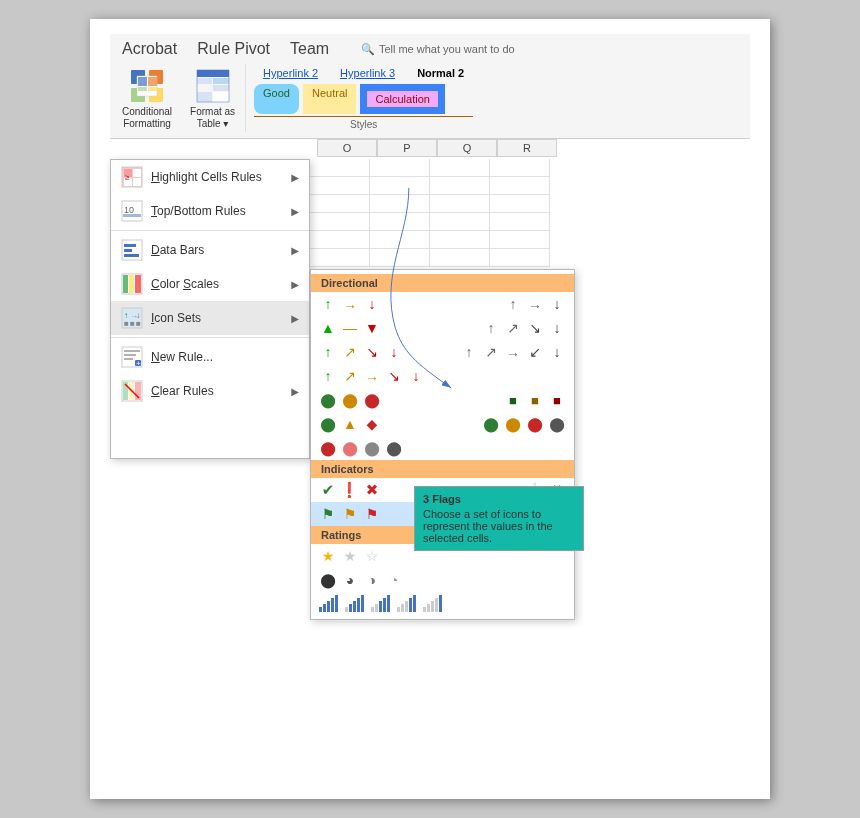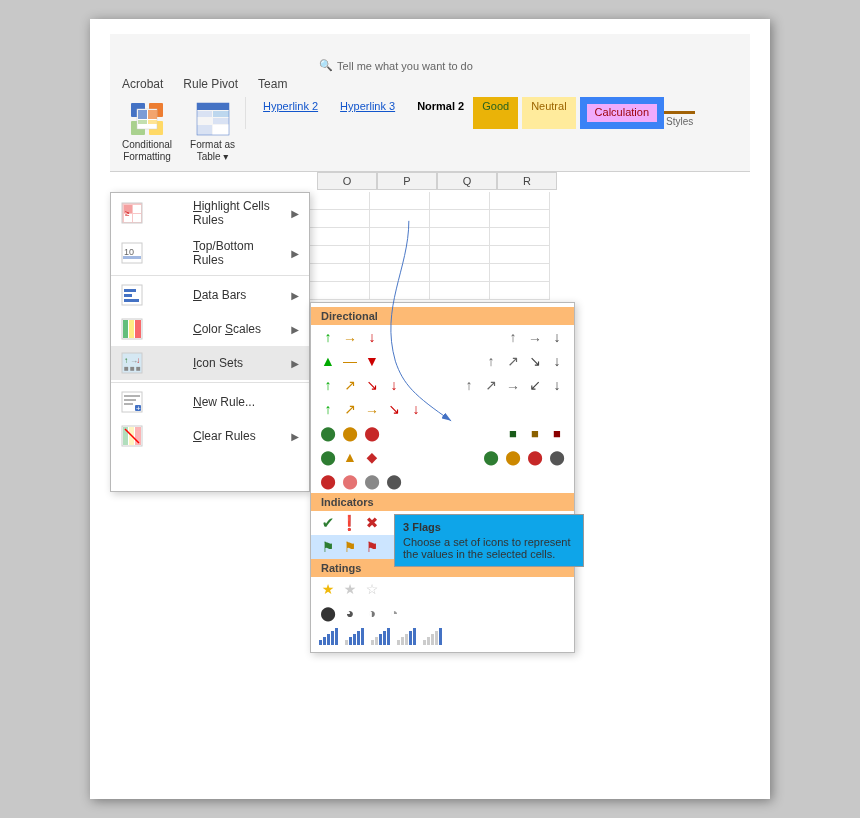--- a/index.html
+++ b/index.html
@@ -69,24 +69,23 @@
 
     .ribbon-tabs {
       display: flex;
       align-items: center;
       margin-bottom: 4px;
       gap: 4px;
     }
 
     .ribbon-tab {
       padding: 2px 8px;
-      font-size: 12px;
+      font-size: 16px;
       color: #444;
       cursor: pointer;
-      margin-top: 37px;
     }
 
     .ribbon-content {
       display: flex;
       align-items: flex-start;
       gap: 2px;
     }
 
     .ribbon-button {
       display: flex;
@@ -114,31 +113,31 @@
     .style-cell {
       padding: 2px 8px;
       font-size: 11px;
       border: 1px solid transparent;
       cursor: pointer;
     }
 
     .style-hyperlink2 { color: #1155cc; text-decoration: underline; }
     .style-hyperlink3 { color: #1155cc; text-decoration: underline; }
     .style-normal2 { font-weight: bold; }
-    .style-good { background: #eab308; color: #276221; }
+    .style-good { background: #7dd3fc; color: #276221; border-radius: 8px; }
     .style-neutral { background: #ffeb9c; color: #9c6500; }
     .style-calculation { background: #f0abfc; color: #9c0006; border: 7px solid #3b82f6; }
 
     .styles-label {
       text-align: center;
       font-size: 10px;
       color: #666;
       padding: 2px;
-      border-top: 3px solid #a16207;
-      margin-top: 14px;
+      border-top: 1px solid #a16207;
+      margin-top: 2px;
     }
 
     .col-header {
       width: 60px;
       height: 18px;
       background: #f2f2f2;
       border: 1px solid #d0d0d0;
       display: flex;
       align-items: center;
       justify-content: center;
@@ -178,21 +177,20 @@
     .menu-item-icon {
       width: 22px;
       height: 22px;
       flex-shrink: 0;
     }
 
     .menu-item-label {
       flex: 1;
       font-size: 12px;
       color: #333;
-      margin-left: 42px;
     }
 
     .menu-item-label span {
       text-decoration: underline;
     }
 
     .menu-item-arrow {
       font-size: 10px;
       color: #666;
     }
@@ -269,25 +267,25 @@
       font-size: 11px;
       cursor: pointer;
       border-top: 1px solid #e0e0e0;
       margin-top: 4px;
     }
 
     
     .tooltip-box {
       position: absolute;
       right: -10px;
-      bottom: 85px;
-      background: #0ea5e9;
+      bottom: 68px;
+      background: #14b8a6;
       border: 1px solid #999;
       padding: 6px 8px;
-      width: 190px;
+      width: 170px;
       font-size: 11px;
       color: #333;
       z-index: 100;
     }
 
     .tooltip-title {
       font-weight: bold;
       margin-bottom: 3px;
     }
 
@@ -305,21 +303,21 @@
       top: 0;
       left: 0;
       width: 100%;
       height: 100%;
       pointer-events: none;
       z-index: 50;
     }
 
     .style-group {
       display: flex;
-      flex-direction: row;
+      flex-direction: column;
       border-left: 1px solid #e0e0e0;
       padding-left: 8px;
     }
 
     .style-top-row {
       display: flex;
       gap: 4px;
       margin-bottom: 2px;
     }
 

